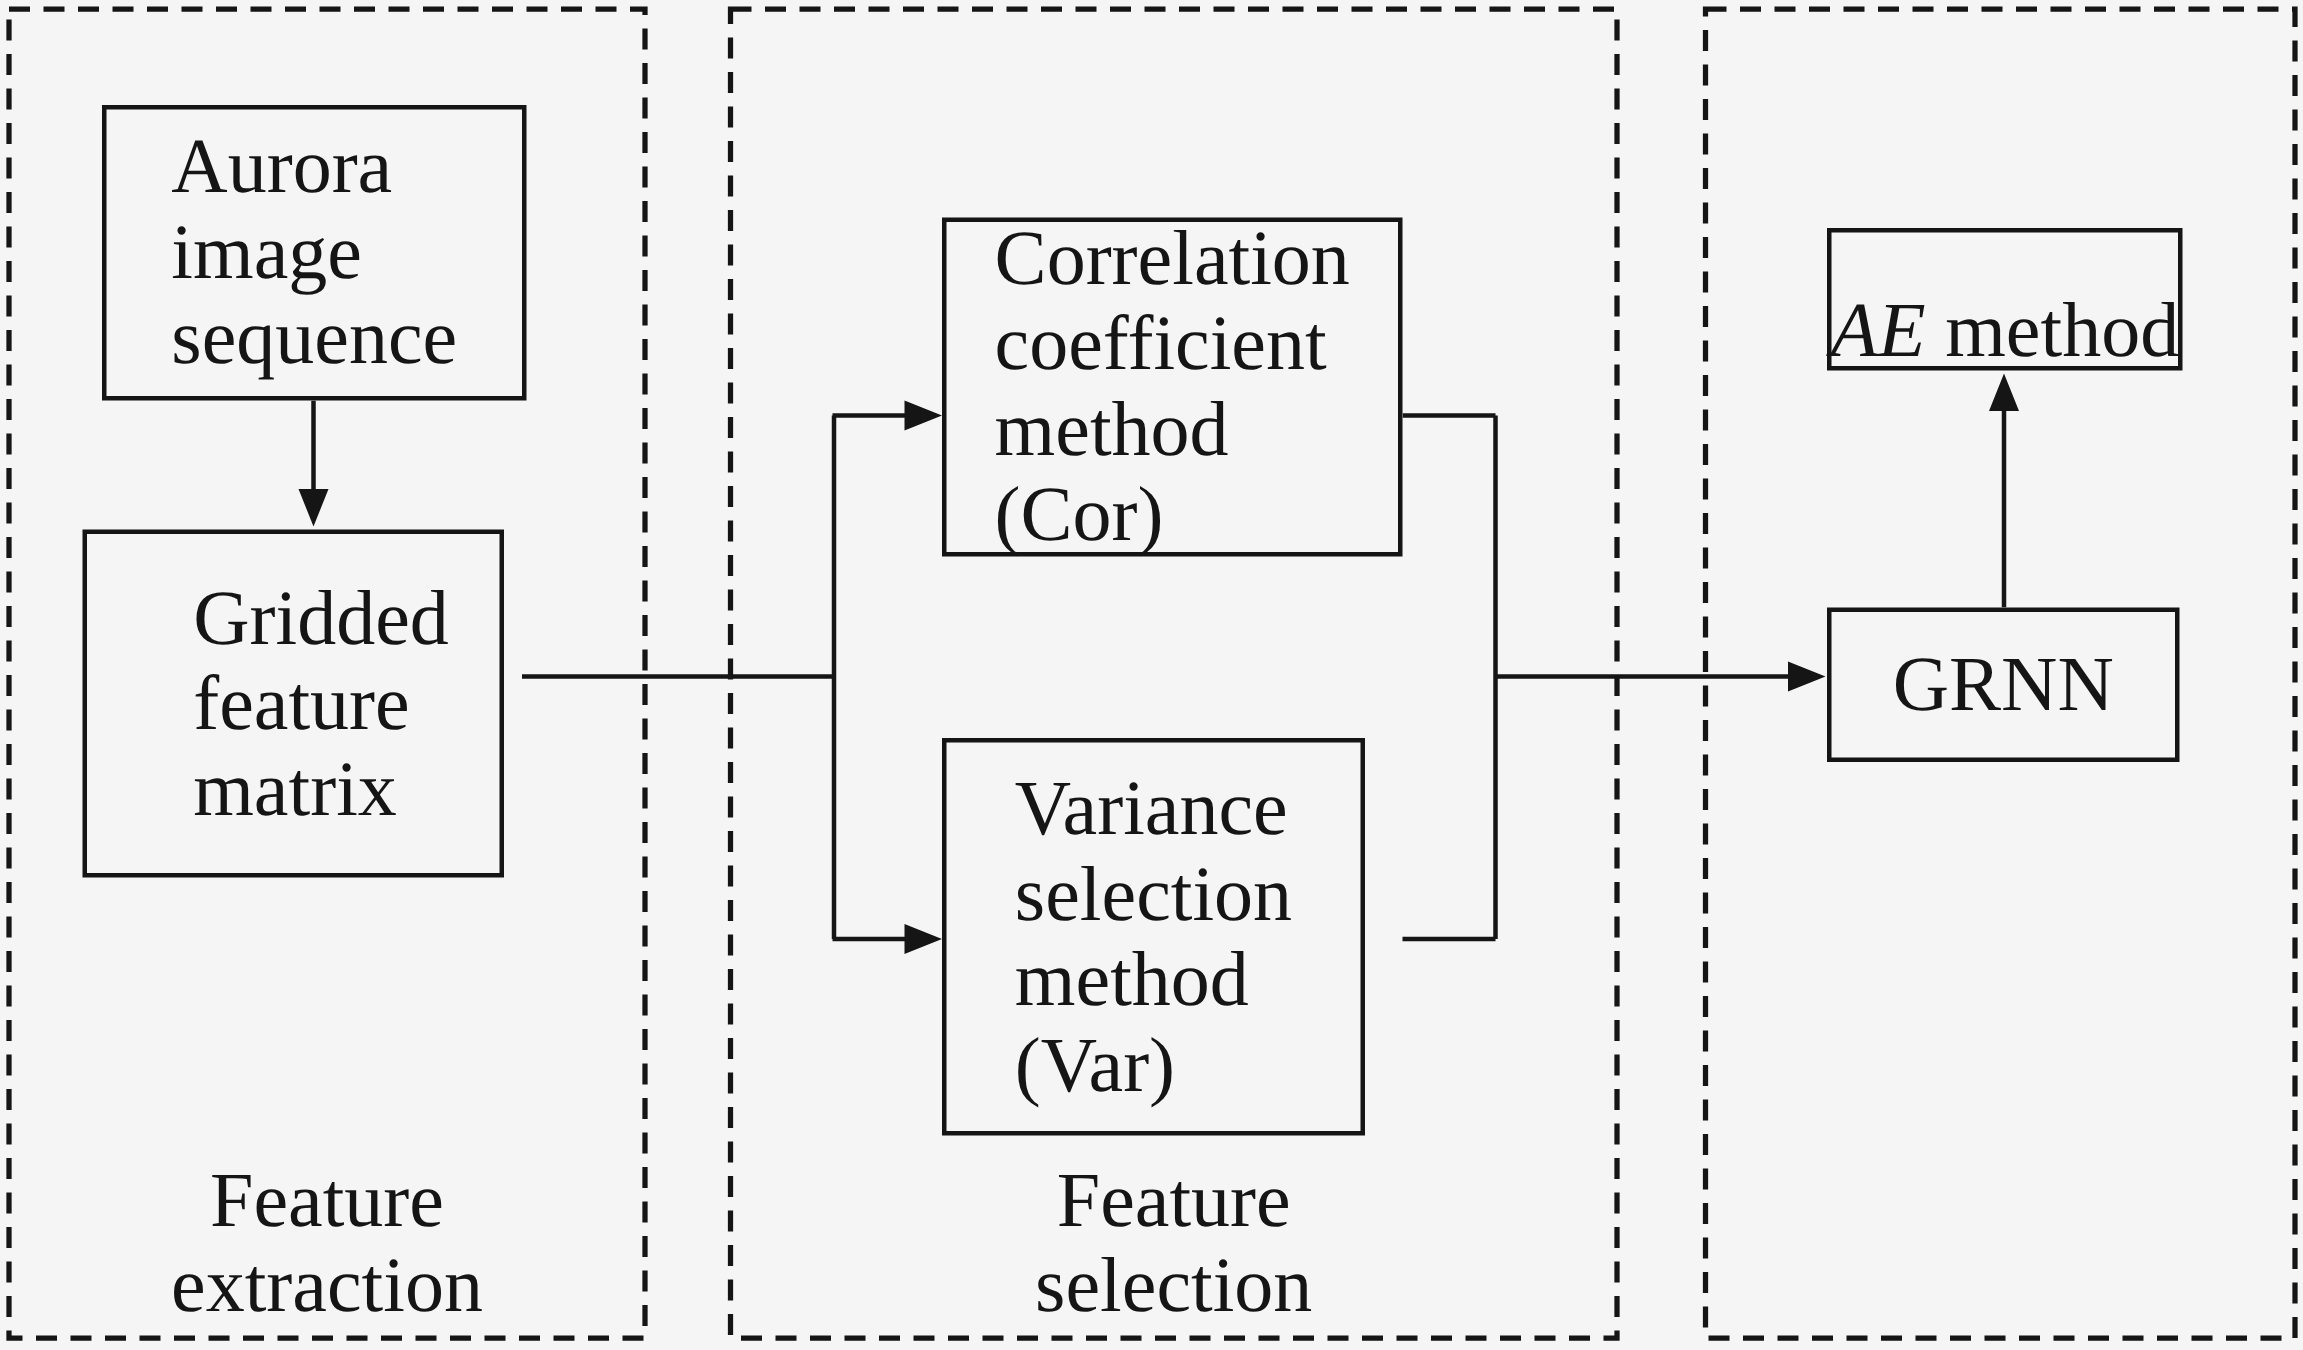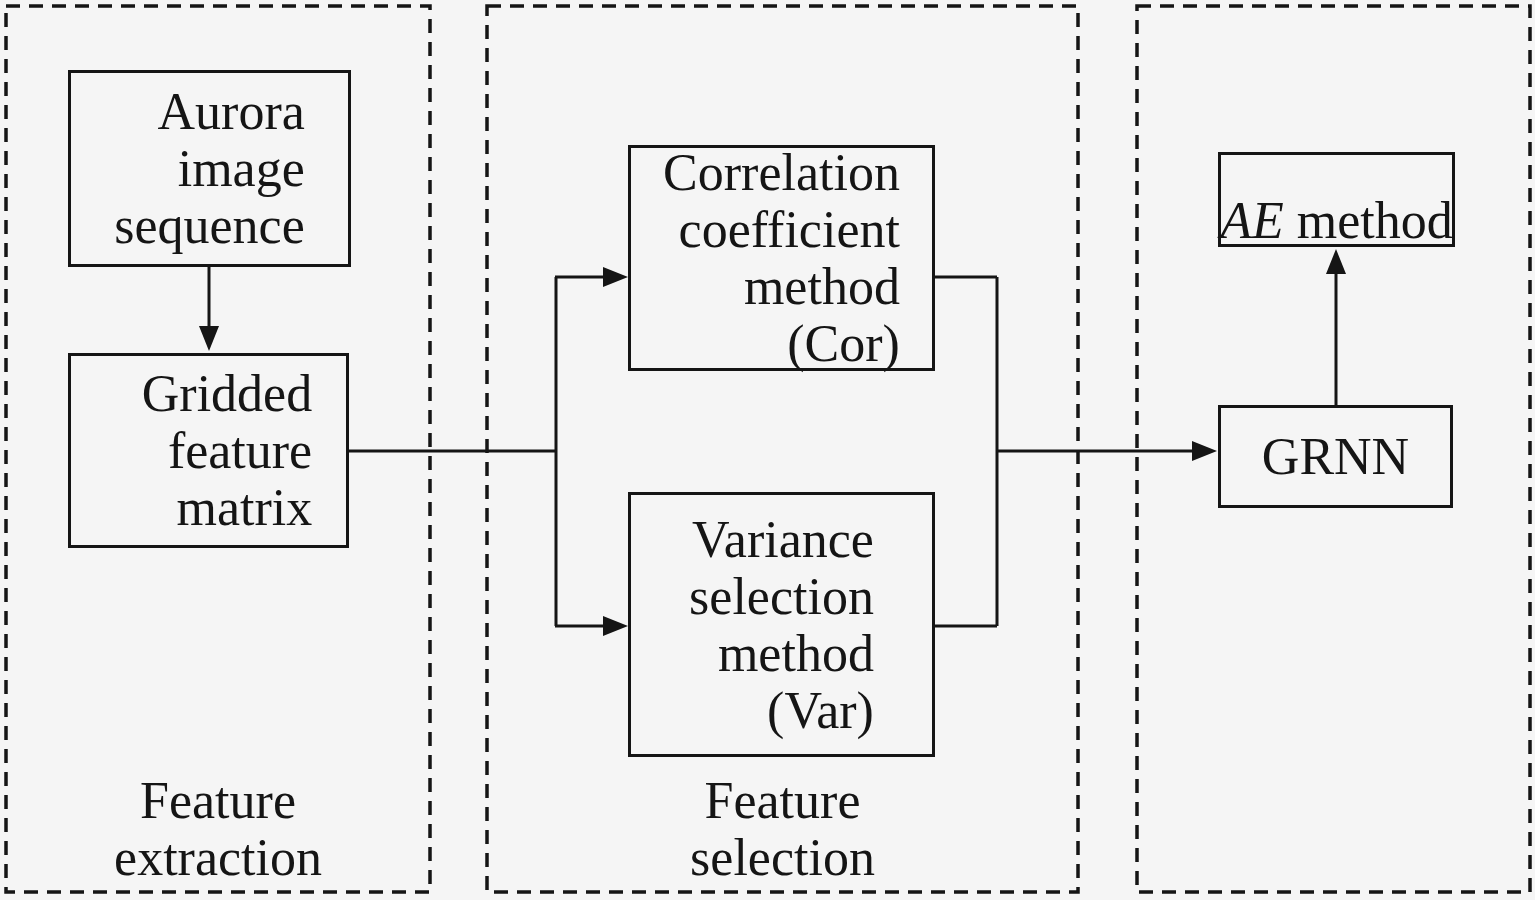--- a/index.html
+++ b/index.html
@@ -22,30 +22,30 @@
     left: 0; top: 0;
     width: 1535px; height: 900px;
     color: var(--ink);
   }
   .node {
     position: absolute;
     border: 3px solid var(--ink);
     display: flex;
     align-items: center;
     justify-content: center;
-    text-align: right;
+    text-align: left;
     font-size: 52px;
     line-height: 57px;
     white-space: pre-line;
     background: var(--bg);
   }
   .node-aurora  { left: 68px;   top: 70px;  width: 283px; height: 197px; }
-  .node-gridded { left: 68px;   top: 353px; width: 281px; height: 195px; padding-left: 37px; }
+  .node-gridded { left: 55px;   top: 353px; width: 281px; height: 232px; padding-left: 37px; }
   .node-cor     { left: 628px;  top: 145px; width: 307px; height: 226px; }
-  .node-var     { left: 628px;  top: 492px; width: 307px; height: 265px; }
+  .node-var     { left: 628px;  top: 492px; width: 282px; height: 265px; }
   .node-ae      { left: 1218px; top: 152px; width: 237px; height: 95px;  }
   .node-grnn    { left: 1218px; top: 405px; width: 235px; height: 103px;  }
   .node-ae .ae-line { display: inline-flex; gap: 13px; margin-top: 42px; }
   .node-ae .ae-italic { font-style: italic; }
   .panel-label {
     position: absolute;
     top: 772px;
     text-align: center;
     font-size: 52px;
     line-height: 57px;

